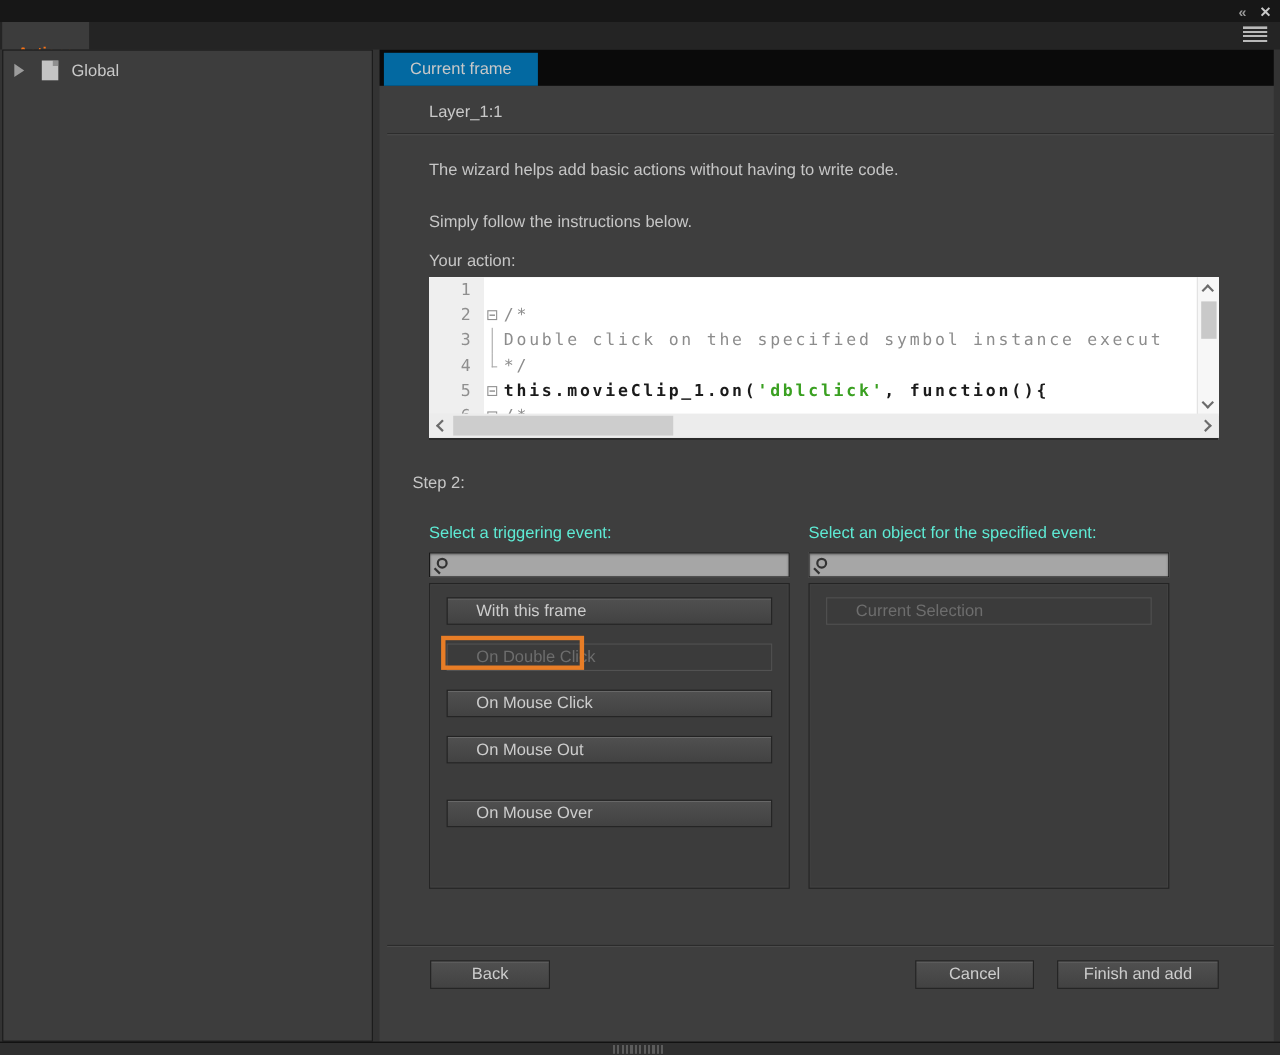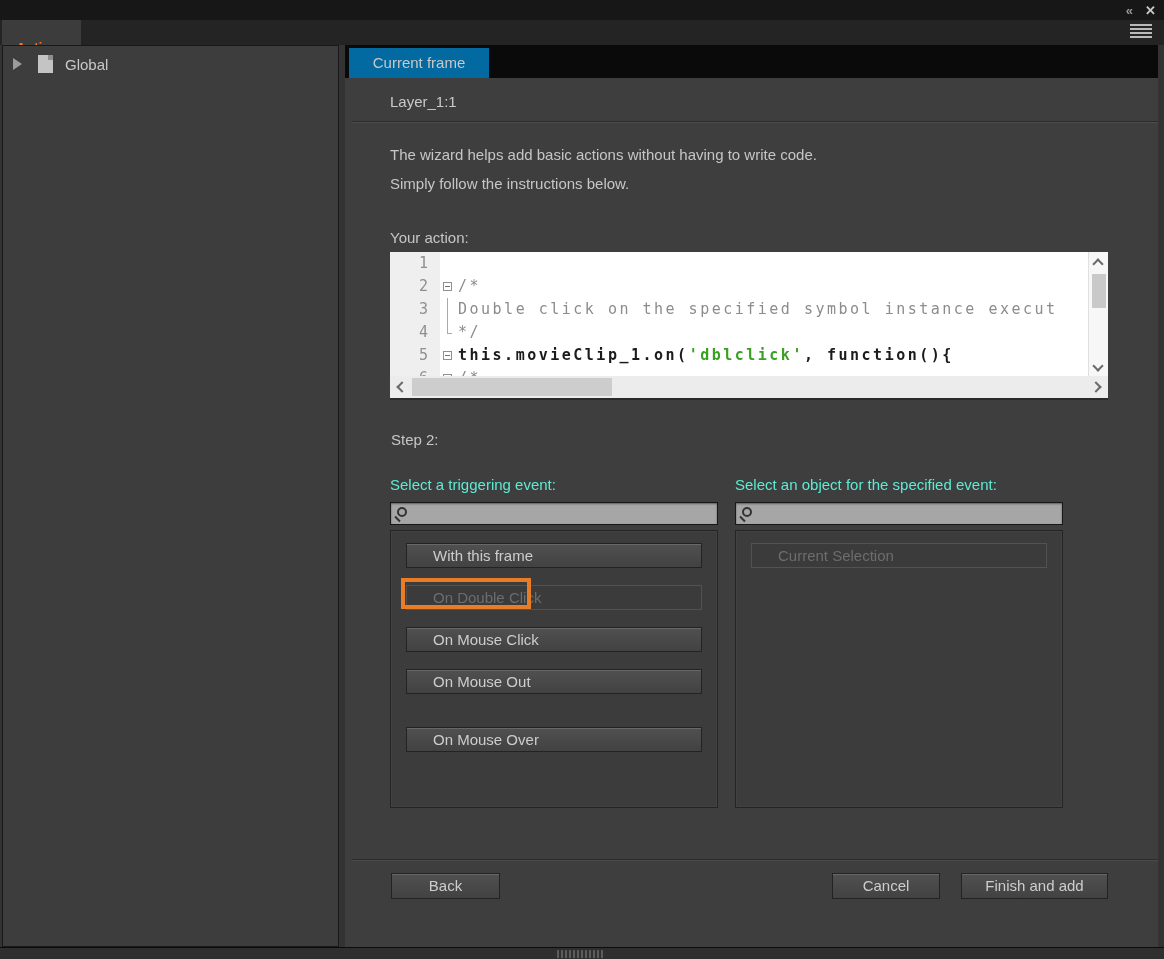--- a/index.html
+++ b/index.html
@@ -35,23 +35,23 @@
 
   
   .right-panel{position:absolute;left:345px;top:45px;width:813px;height:902px;background:#3e3e3e;}
   .panel-tabbar{position:absolute;left:0;top:0;width:813px;height:33px;background:#0a0a0a;}
   .cf-tab{position:absolute;left:4px;top:3px;width:140px;height:30px;background:#0369a1;
     color:#c8c8c8;font-size:15px;text-align:center;line-height:30px;}
   .layer-label{position:absolute;left:45px;top:48px;color:#c9c9c9;font-size:15px;}
   .sep{position:absolute;left:7px;right:0;height:2px;border-top:1px solid #2b2b2b;border-bottom:1px solid #4b4b4b;}
   .sep1{top:76px;} .sep2{top:814px;}
   .intro1{position:absolute;left:45px;top:101px;color:#c6c6c6;font-size:15px;}
-  .intro2{position:absolute;left:45px;top:130px;color:#c6c6c6;font-size:15px;}
+  .intro2{position:absolute;left:45px;top:148px;color:#c6c6c6;font-size:15px;}
   .your-action{position:absolute;left:45px;top:184px;color:#c6c6c6;font-size:15px;}
-  .step2{position:absolute;left:46px;top:386px;color:#c6c6c6;font-size:15px;}
+  .step2{position:absolute;left:30px;top:386px;color:#c6c6c6;font-size:15px;}
   .col-label{position:absolute;top:431px;color:#5eead4;font-size:15px;}
   .col-label.l{left:45px;} .col-label.r{left:390px;}
 
   
   .code-editor{position:absolute;left:45px;top:207px;width:718px;height:148px;background:#fff;
     border-bottom:2px solid #2a2a2a;}
   .ce-view{position:absolute;left:0;top:0;right:0;height:126px;overflow:hidden;background:#fff;}
   .ce-gutter-bg{position:absolute;left:0;top:0;width:50px;height:126px;background:#efefef;}
   .cl{position:relative;display:flex;height:23px;line-height:23px;
     font-family:"DejaVu Sans Mono",monospace;font-size:15px;}

